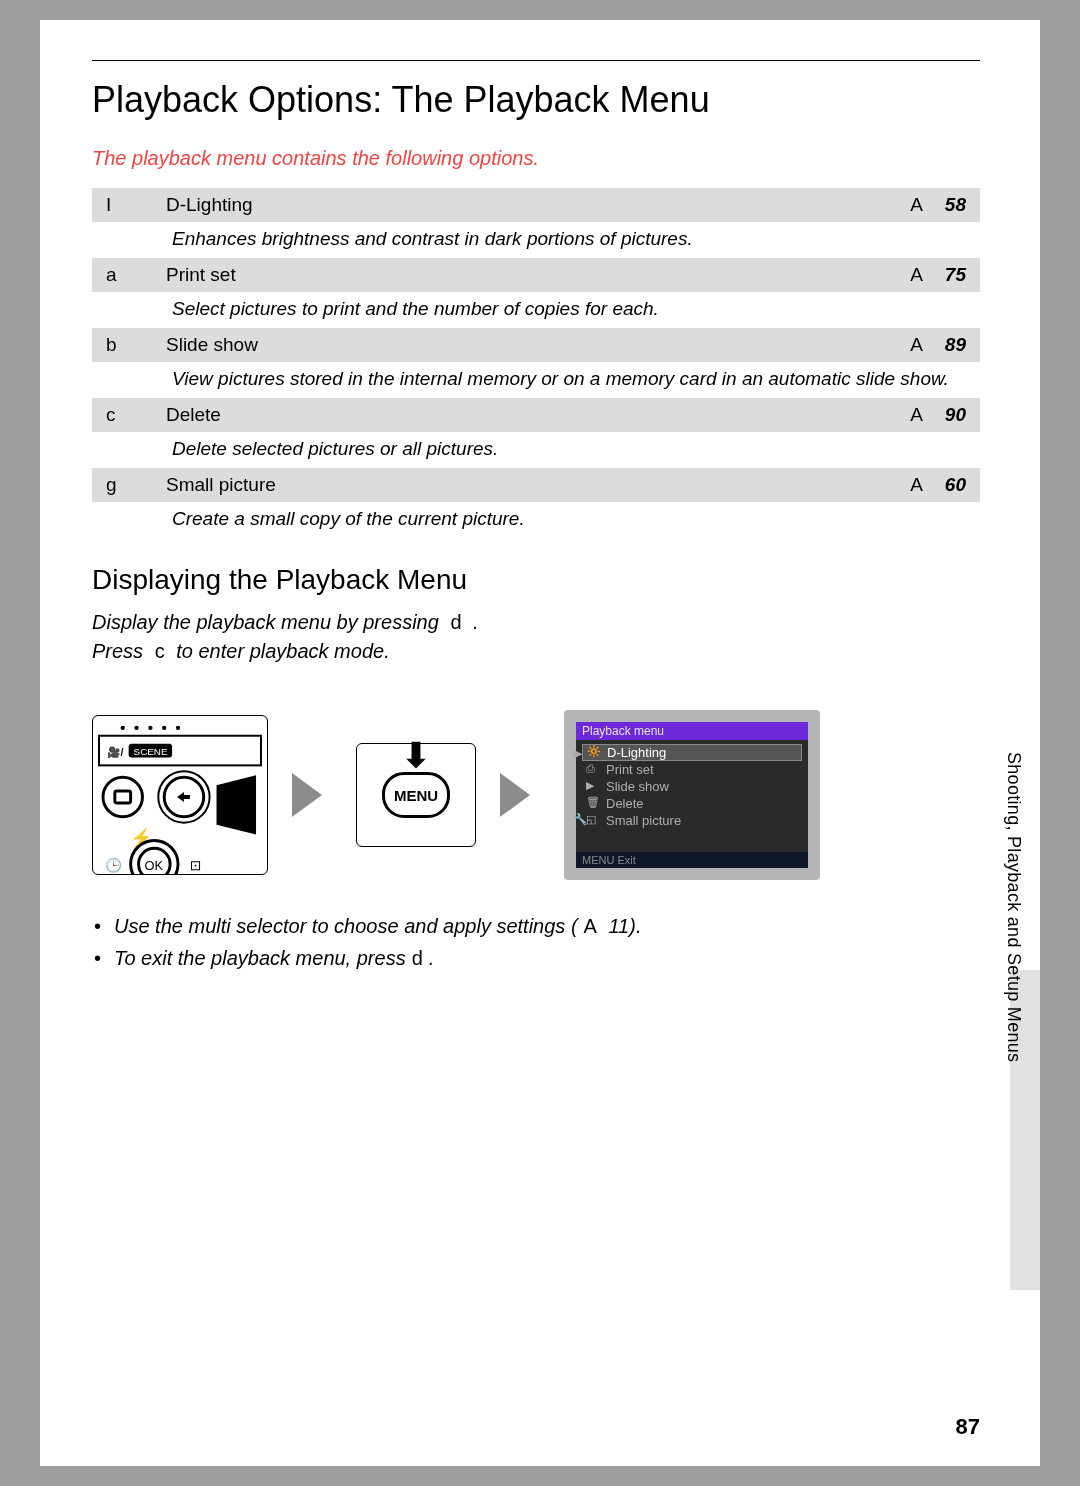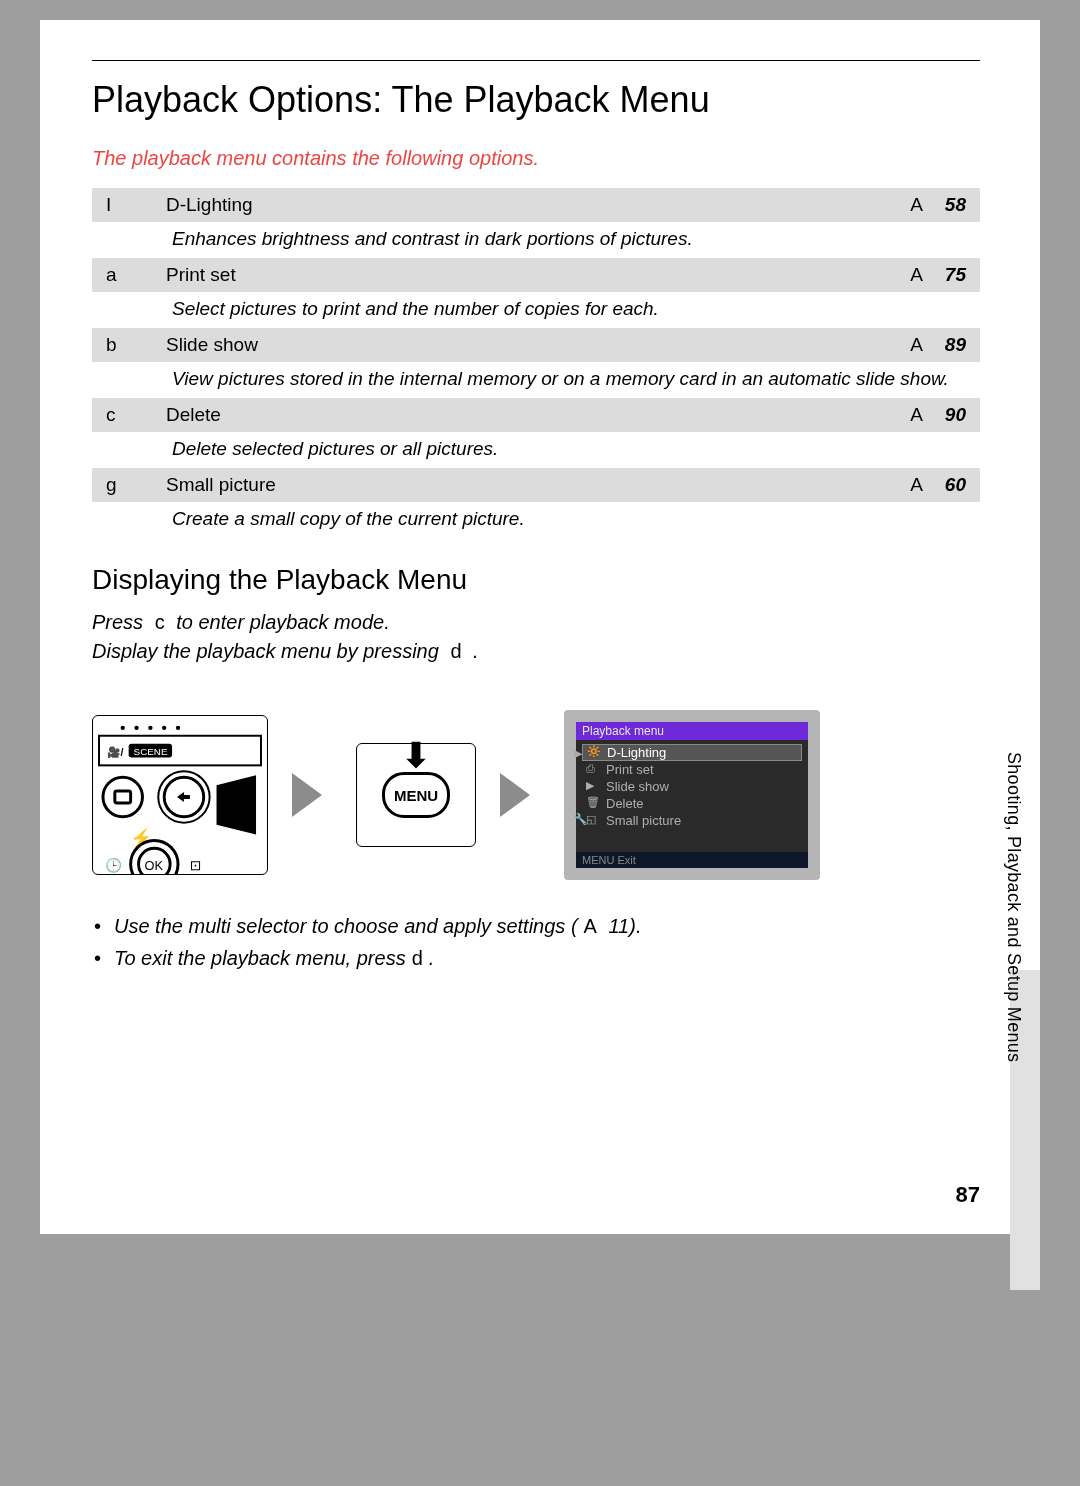--- a/index.html
+++ b/index.html
@@ -7,21 +7,21 @@
   body {
     background: #9e9e9e;
     font-family: Georgia, "Times New Roman", serif;
     position: relative;
   }
   .page {
     position: absolute;
     left: 40px;
     top: 20px;
     width: 1000px;
-    height: 1214px;
+    height: 1446px;
     background: #fff;
     padding: 40px 60px 30px 52px;
     font-family: Arial, Helvetica, sans-serif;
   }
   .rule {
     border-top: 1px solid #000;
     margin-bottom: 18px;
   }
   .h1 {
     font-size: 36px;
@@ -292,28 +292,28 @@
         </tr>
         <tr class="opt-desc">
           <td colspan="4">Create a small copy of the current picture.</td>
         </tr>
       </tbody>
   </table>
 
   <h2 class="h2">Displaying the Playback Menu</h2>
 
   <p class="body-it">
+    <span>Display the playback menu by pressing</span>
+    <span class="sym">d</span>
+    <span>.</span>
+  </p>
+  <p class="body-it">
     <span>Press</span>
     <span class="sym">c</span>
     <span> to enter playback mode.</span>
-  </p>
-  <p class="body-it">
-    <span>Display the playback menu by pressing</span>
-    <span class="sym">d</span>
-    <span>.</span>
   </p>
 
   <div class="illus-row">
 
     <div class="illus-card camera-box">
       <svg viewBox="0 0 176 160">
         <circle cx="30" cy="12" r="2.2" fill="#000"></circle>
           <circle cx="44" cy="12" r="2.2" fill="#000"></circle>
           <circle cx="58" cy="12" r="2.2" fill="#000"></circle>
           <circle cx="72" cy="12" r="2.2" fill="#000"></circle>

